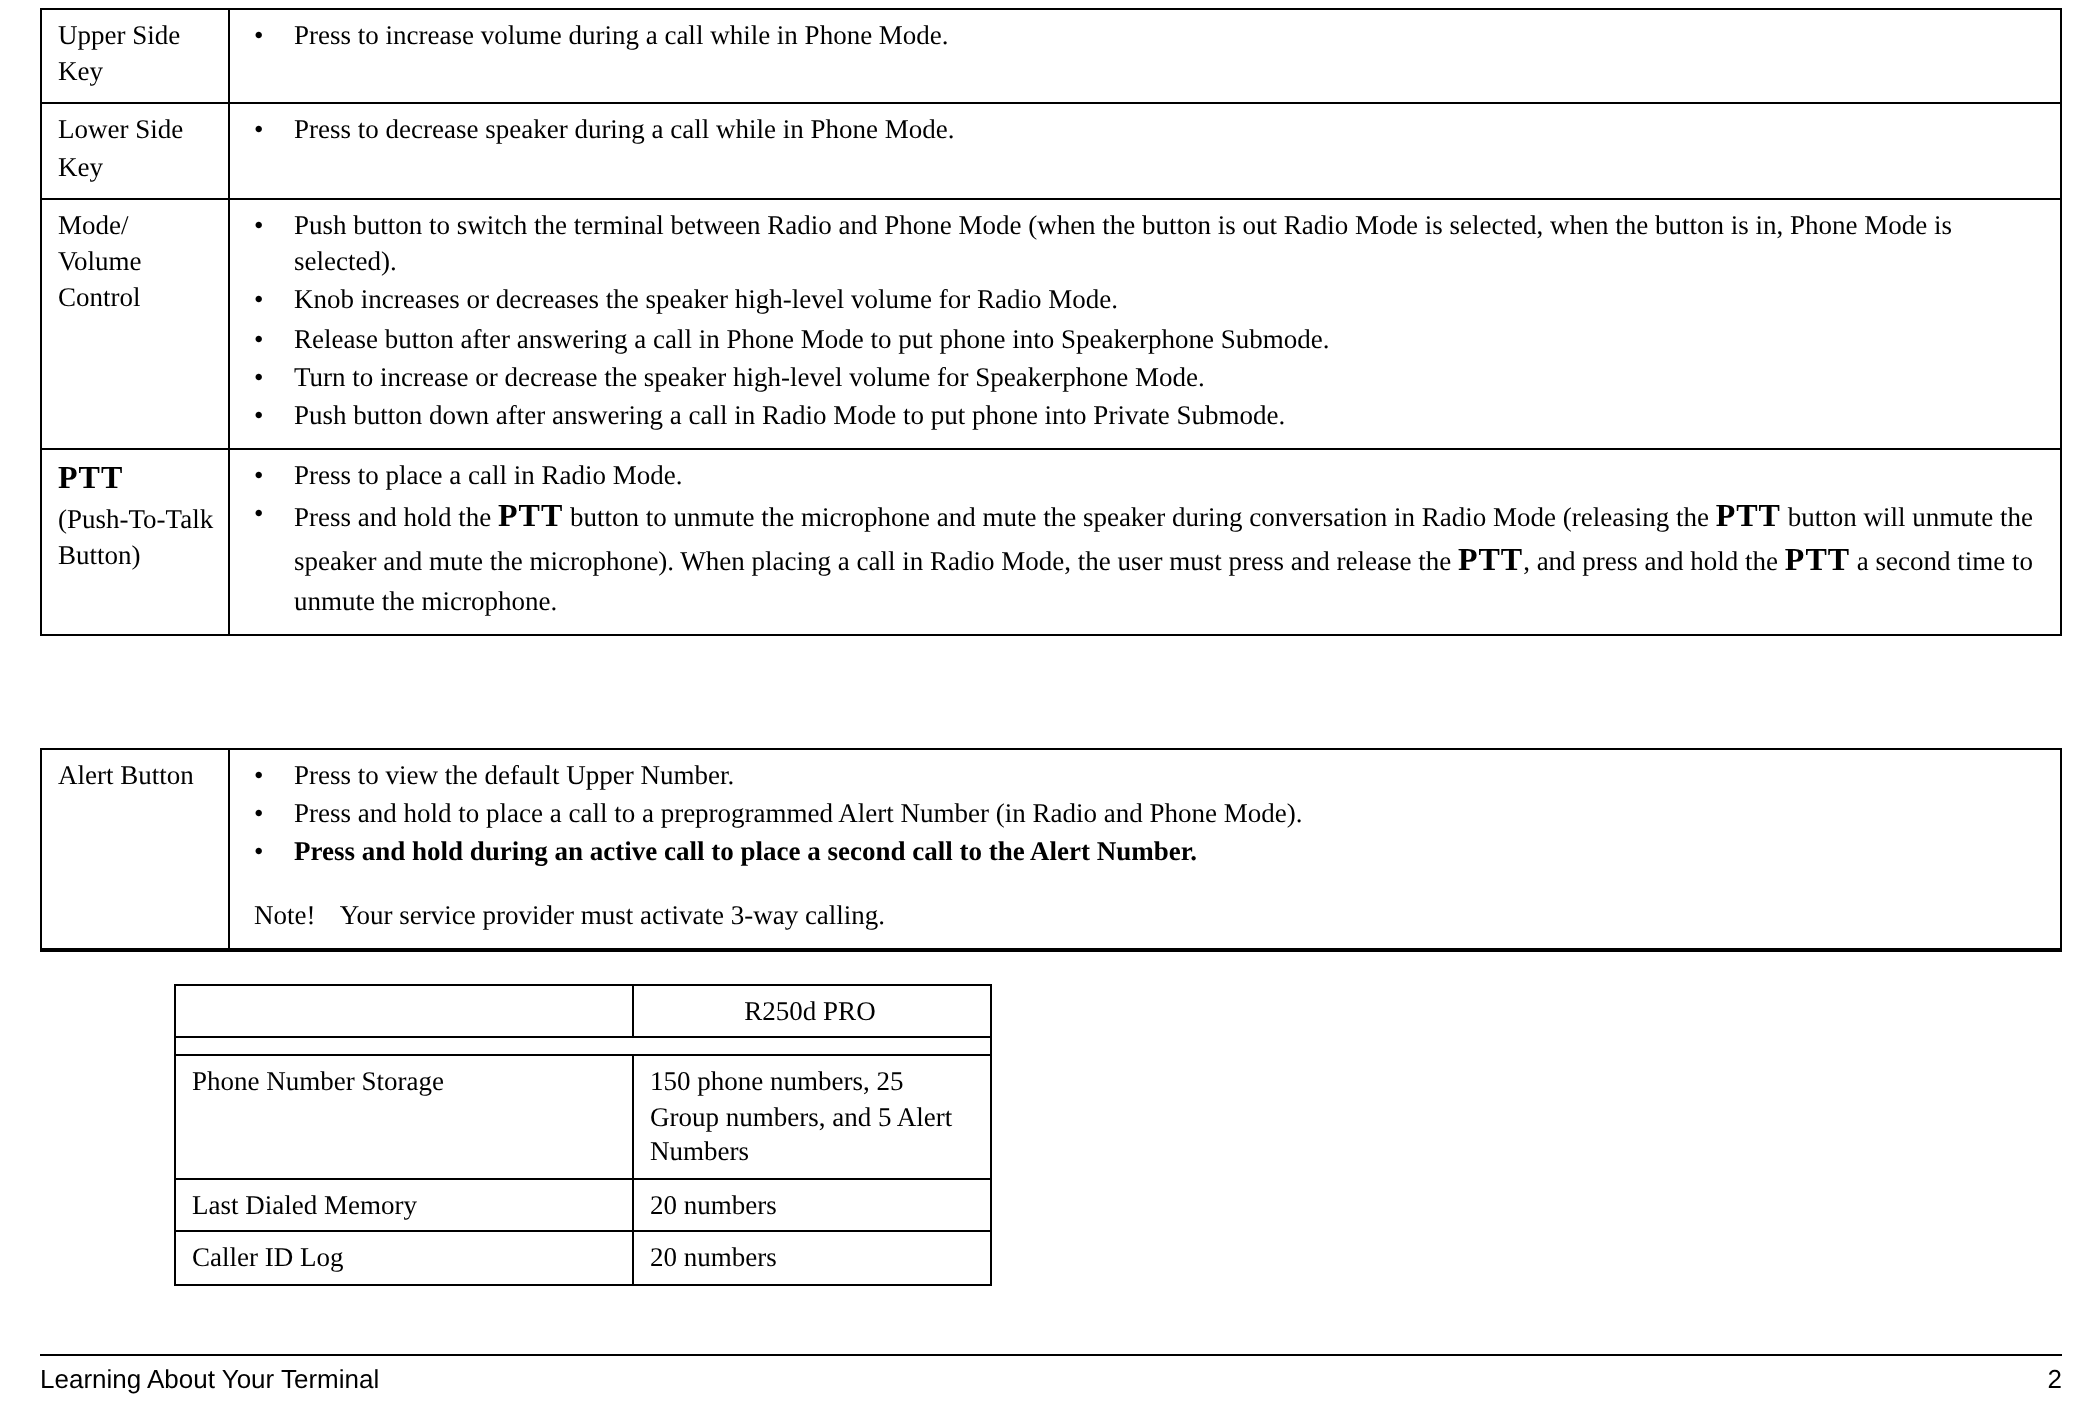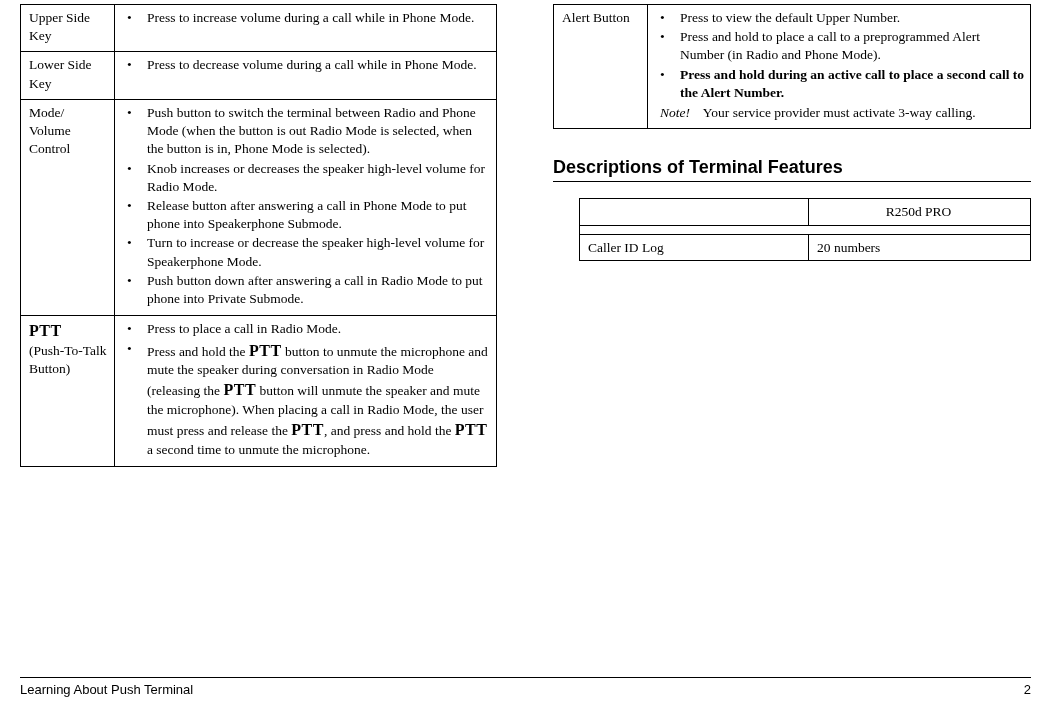--- a/index.html
+++ b/index.html
@@ -11,20 +11,21 @@
     background: #fff;
     width: 1049px;
     height: 711px;
     box-sizing: border-box;
     position: relative;
   }
   .page {
     display: flex;
     gap: 56px;
     padding: 4px 18px 0 20px;
+    flex-direction: column;
   }
   .col {
     flex: 1;
   }
   table.keys {
     border-collapse: collapse;
     width: 100%;
   }
   table.keys td {
     border: 1px solid #000;
@@ -58,44 +59,44 @@
     letter-spacing: 0.5px;
   }
   .bold {
     font-weight: bold;
   }
   .note-row {
     padding-left: 4px;
     margin-top:2px;
   }
   .note-label {
-    font-style: italic;
     display: inline-block;
     width: 40px;
+    margin-top: 12px;
   }
   h2.section {
     font-family: "Helvetica Neue", Arial, sans-serif;
     font-weight: bold;
     font-size: 18px;
     margin: 28px 0 3px 0;
   }
   .section-rule {
     border: none;
     border-top: 1.5px solid #000;
     margin: 0 0 16px 0;
   }
   .section-intro {
     margin-left: 110px;
     line-height: 1.35;
     margin-bottom: 14px;
   }
   table.features {
     border-collapse: collapse;
-    margin-left: 26px;
-    width: 452px;
+    margin-left: 67px;
+    width: 409px;
   }
   table.features th, table.features td {
     border: 1px solid #000;
     padding: 4px 10px 4px 8px;
     text-align: left;
     font-weight: normal;
     vertical-align: top;
     line-height: 1.3;
   }
   table.features th.head-empty {
@@ -133,21 +134,21 @@
             <td>
               <ul class="bullets">
                 <li>Press to increase volume during a call while in Phone Mode.</li>
               </ul>
             </td>
           </tr>
           <tr>
             <td class="label">Lower Side Key</td>
             <td>
               <ul class="bullets">
-                <li>Press to decrease volume during a call while in Phone Mode.</li>
+                <li>Press to decrease speaker during a call while in Phone Mode.</li>
               </ul>
             </td>
           </tr>
           <tr>
             <td class="label">Mode/<br>Volume Control</td>
             <td>
               <ul class="bullets">
                 <li>Push button to switch the terminal between Radio and Phone Mode (when the button is out Radio Mode is selected, when the button is in, Phone Mode is selected).</li>
                 <li>Knob increases or decreases the speaker high-level volume for Radio Mode.</li>
                 <li>Release button after answering a call in Phone Mode to put phone into Speakerphone Submode.</li>
@@ -179,40 +180,47 @@
                 <li>Press to view the default Upper Number.</li>
                 <li>Press and hold to place a call to a preprogrammed Alert Number (in Radio and Phone Mode).</li>
                 <li><span class="bold">Press and hold during an active call to place a sec­ond call to the Alert Number.</span></li>
               </ul>
               <div class="note-row"><span class="note-label">Note!</span> Your service provider must activate 3-way calling.</div>
             </td>
           </tr>
         </tbody>
     </table>
 
-    <h2 class="section">Descriptions of Terminal Features</h2>
     <hr class="section-rule">
 
 
     <table class="features">
       <thead>
         <tr>
           <th class="head-empty"></th>
           <th class="head-model">R250d PRO</th>
         </tr>
         <tr class="dbl-sep">
             <td colspan="2"></td>
           </tr>
       </thead>
       <tbody id="features-tbody">
           <tr>
+            <td>Phone Number Storage</td>
+            <td>150 phone numbers, 25 Group numbers, and 5 Alert Numbers</td>
+          </tr>
+          <tr>
+            <td>Last Dialed Memory</td>
+            <td>20 numbers</td>
+          </tr>
+          <tr>
             <td>Caller ID Log</td>
             <td>20 numbers</td>
           </tr>
         </tbody>
     </table>
   </div>
 </div>
 
 <div class="footer">
-  <span>Learning About Push Terminal</span>
+  <span>Learning About Your Terminal</span>
   <span>2</span>
 </div>
 
 </body></html>

